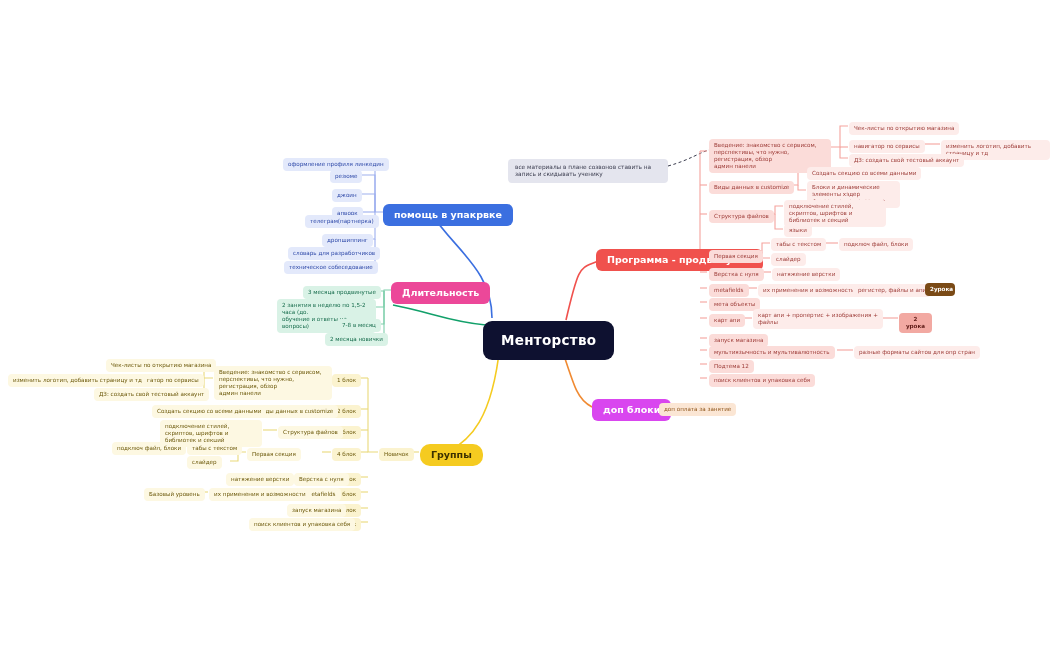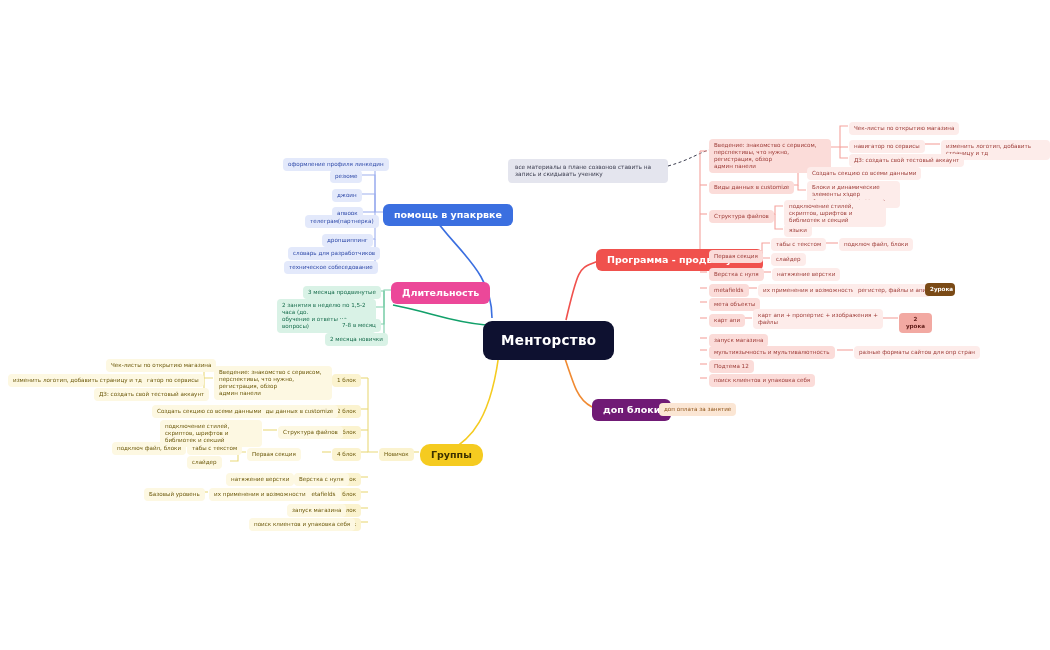--- a/index.html
+++ b/index.html
@@ -10,21 +10,21 @@
   .node{position:absolute;box-sizing:border-box;border-radius:5px;
         line-height:1.25;white-space:pre-line;}
   
   .root{background:#0e1130;color:#fff;font-size:13.5px;font-weight:700;
         padding:11px 18px;border-radius:9px;letter-spacing:.3px;}
   
   .head{font-size:9.5px;font-weight:700;padding:5px 11px;border-radius:6px;color:#fff;}
   .head.blue{background:#3b6fe0;}
   .head.green{background:#ec4899;}
   .head.red{background:#f0514d;}
-  .head.orange{background:#701a75;}
+  .head.orange{background:#d946ef;}
   .head.yellow{background:#f5cb20;color:#3b3000;}
   
   .leaf{font-size:5.6px;padding:3px 5px;border-radius:4px;color:#2a2a33;}
   .leaf.blue{background:#e3e9fb;color:#2d48a8;}
   .leaf.green{background:#d9f2e6;color:#156b4b;}
   .leaf.red{background:#fbdcd9;color:#9c3a36;}
   .leaf.redlight{background:#fdecea;color:#9c3a36;}
   .leaf.orange{background:#fbe6d4;color:#8d5419;}
   .leaf.yellow{background:#fbf3cf;color:#6a5708;}
   .leaf.yellowlight{background:#fdf8e2;color:#6a5708;}

